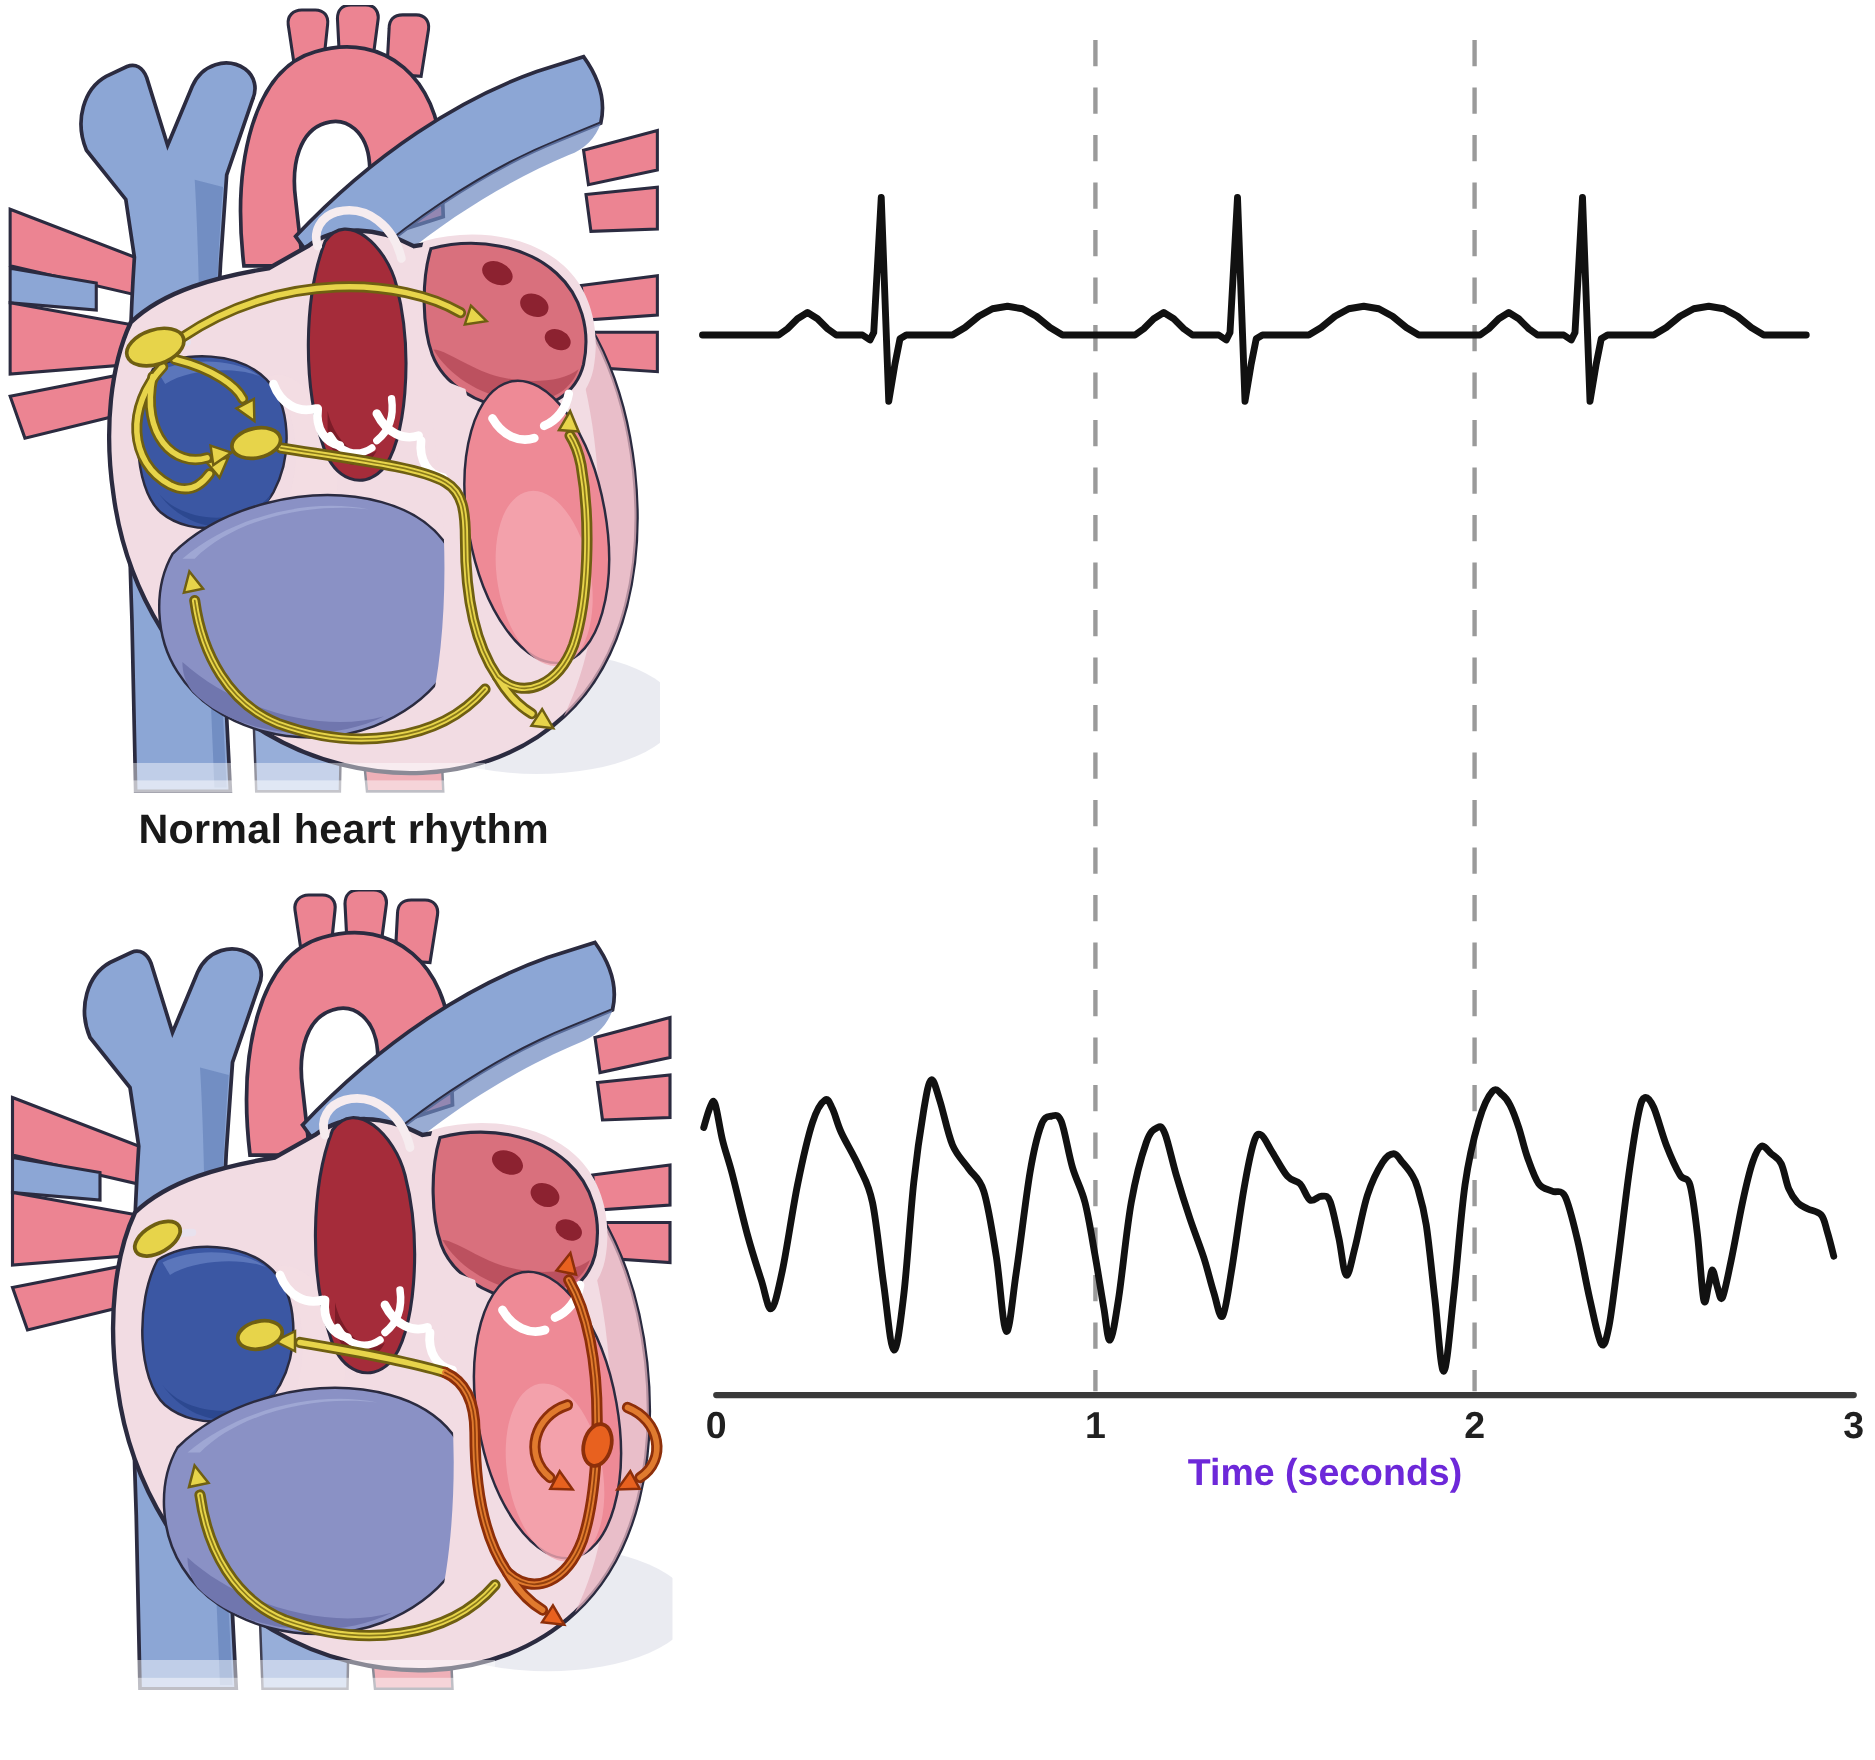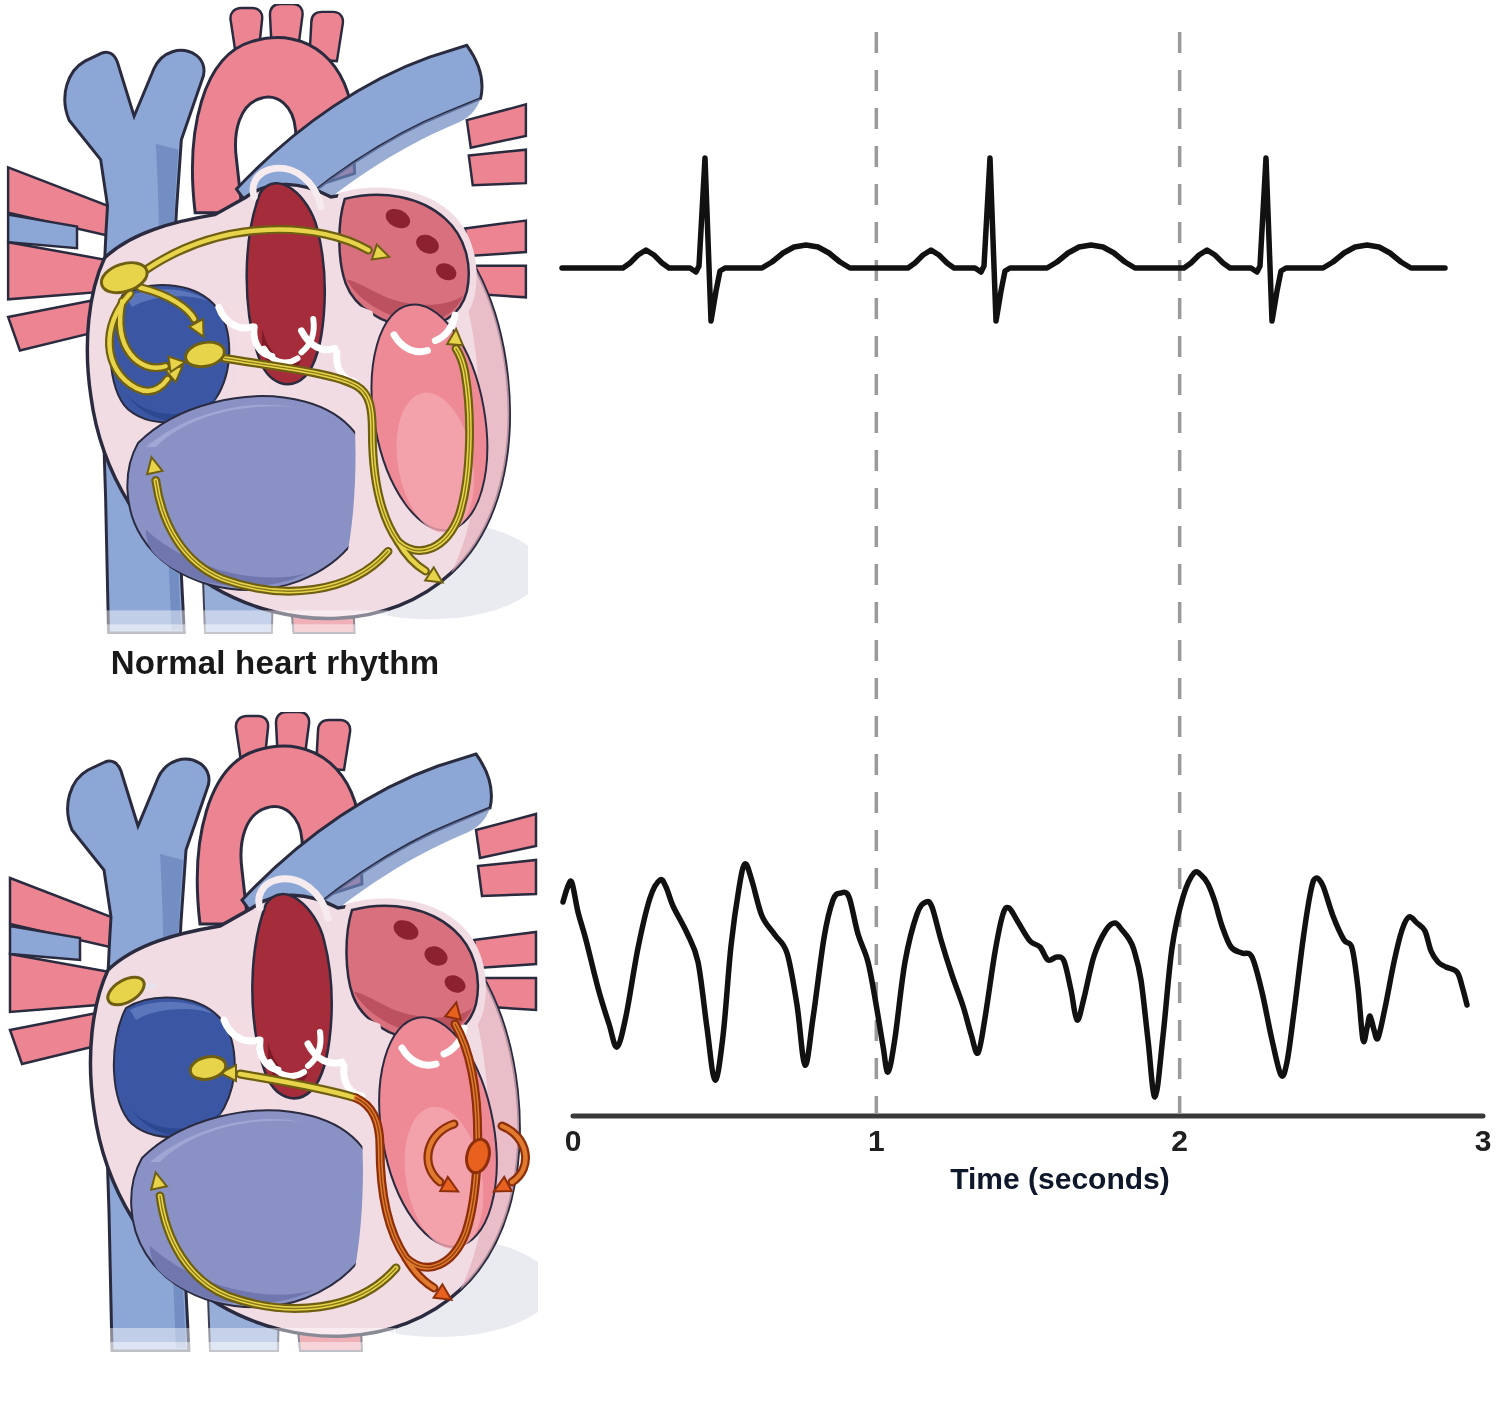--- a/index.html
+++ b/index.html
@@ -10,21 +10,21 @@
     --outline_dark:#2b2b40; --conduction_yellow:#e7d44a; --conduction_yellow_dark:#6f5f12;
     --ectopic_orange:#e8611f; --ectopic_orange_dark:#8d2f0a;
     --ecg_line:#111111; --axis_line:#3a3a3a; --gridline_gray:#9a9a9a; --text_dark:#1c1c1c;
   }
   html,body{margin:0;padding:0;background:#fff;}
   #stage{position:relative;width:1500px;height:1408px;background:#ffffff;overflow:hidden;
          font-family:"Liberation Sans", sans-serif;color:var(--text_dark);}
   .abs{position:absolute;}
   .caption{font-size:33px;font-weight:600;text-align:center;letter-spacing:.2px;color:#191919;}
   .tick-label{position:absolute;transform:translateX(-50%);font-size:30px;font-weight:700;color:#202020;}
-  .axis-title{font-size:30px;font-weight:700;text-align:center;color:#0f172a;}
+  .axis-title{font-size:30px;font-weight:700;text-align:center;color:#6d28d9;}
   svg{display:block;}
   
   .f-vblue{fill:var(--vessel_blue);} .f-vshade{fill:var(--vessel_blue_shade);}
   .f-navy{fill:var(--atrium_navy);} .f-rv{fill:var(--ventricle_blue);}
   .f-rvshade{fill:var(--ventricle_blue_shade);} .f-pink{fill:var(--vessel_pink);}
   .f-wall{fill:var(--heart_wall_pale);} .f-lv{fill:var(--left_ventricle_pink);}
   .f-la{fill:var(--left_atrium_red);} .f-darkred{fill:var(--dark_red);}
   .f-root{fill:var(--aortic_root_red);}
   .o2{stroke:var(--outline_dark);stroke-width:2;} .o25{stroke:var(--outline_dark);stroke-width:2.5;}
   .o3{stroke:var(--outline_dark);stroke-width:3;} .o35{stroke:var(--outline_dark);stroke-width:3.5;}

